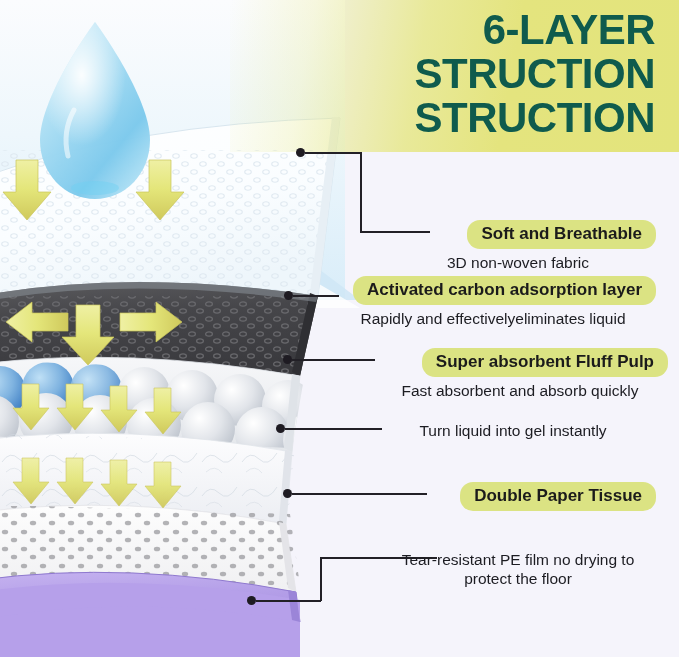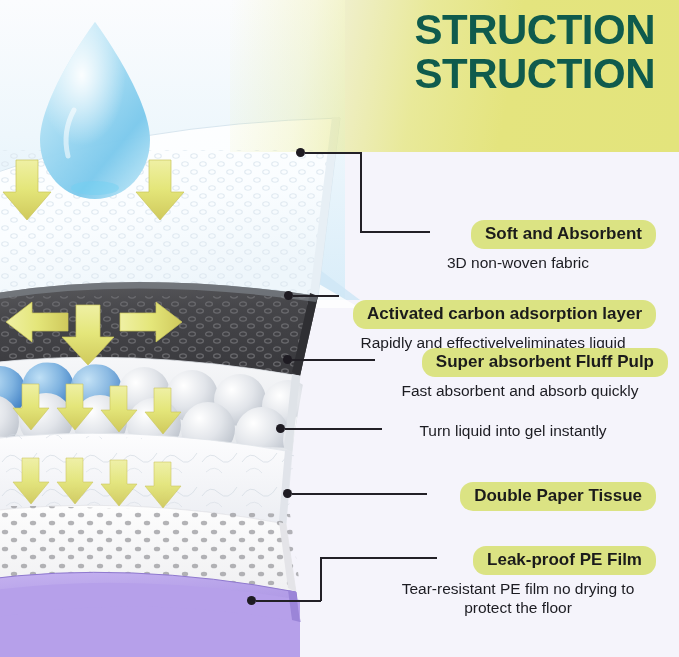--- a/index.html
+++ b/index.html
@@ -332,20 +332,21 @@
     <g>
         <path d="M110,460 h17 v24 h10 l-18,22 l-18,-22 h9 z" fill="url(#gArrow)" stroke="#c9c45a" stroke-width="0.6" opacity="0.95"></path>
       </g>
     <g>
         <path d="M154,462 h17 v24 h10 l-18,22 l-18,-22 h9 z" fill="url(#gArrow)" stroke="#c9c45a" stroke-width="0.6" opacity="0.95"></path>
       </g>
   </svg>
 
   <div class="title-banner"></div>
   <div class="title-text">
+    <span class="ln">6-LAYER</span>
     <span class="ln">STRUCTION</span>
     <span class="ln">STRUCTION</span>
   </div>
 
   <div class="dot" style="left:296px; top:148px;"></div>
   <div class="lead-h" style="left:305px; top:152px; width:56px;"></div>
   <div class="lead-v" style="left:360px; top:152px; height:80px;"></div>
   <div class="lead-h" style="left:360px; top:231px; width:70px;"></div>
 
   <div class="dot" style="left:284px; top:291px;"></div>
@@ -359,40 +360,39 @@
 
   <div class="dot" style="left:283px; top:489px;"></div>
   <div class="lead-h" style="left:292px; top:493px; width:135px;"></div>
 
   <div class="dot" style="left:247px; top:596px;"></div>
   <div class="lead-h" style="left:256px; top:600px; width:65px;"></div>
   <div class="lead-v" style="left:320px; top:557px; height:44px;"></div>
   <div class="lead-h" style="left:320px; top:557px; width:117px;"></div>
 
   <div class="callout align-right" style="left:380px; top:220px; width:276px;">
-    <span class="pill">Soft and Absorbent</span>
+    <span class="pill">Soft and Breathable</span>
     <span class="sub">3D non-woven fabric</span>
   </div>
 
-  <div class="callout align-right" style="left:330px; top:300px; width:326px;">
+  <div class="callout align-right" style="left:330px; top:276px; width:326px;">
     <span class="pill">Activated carbon adsorption layer</span>
     <span class="sub">Rapidly and effectivelyeliminates liquid</span>
   </div>
 
   <div class="callout align-right" style="left:372px; top:348px; width:296px;">
     <span class="pill">Super absorbent Fluff Pulp</span>
     <span class="sub">Fast absorbent and absorb quickly</span>
   </div>
 
   <div class="callout align-right" style="left:370px; top:417px; width:286px;">
     <span class="sub">Turn liquid into gel instantly</span>
   </div>
 
   <div class="callout align-right" style="left:380px; top:482px; width:276px;">
     <span class="pill">Double Paper Tissue</span>
   </div>
 
   <div class="callout align-right" style="left:380px; top:546px; width:276px;">
-    <span class="pill">Leak-proof PE Film</span>
     <span class="sub two-line">Tear-resistant PE film no drying to protect the floor</span>
   </div>
 
 </div>
 
 </body></html>

